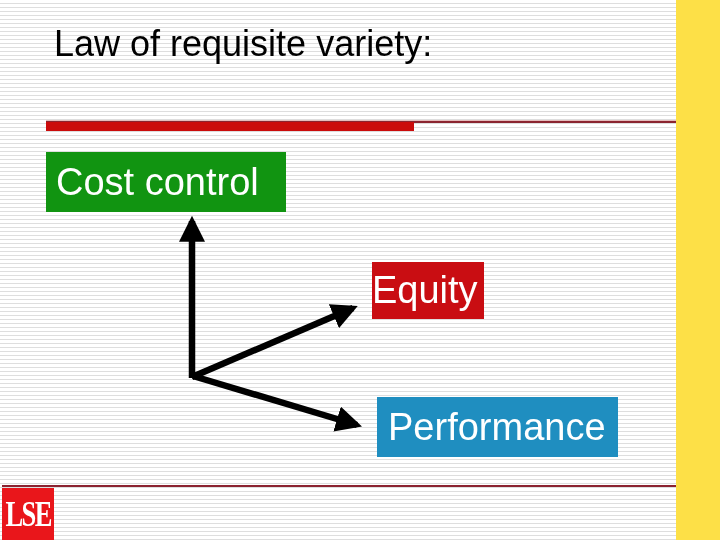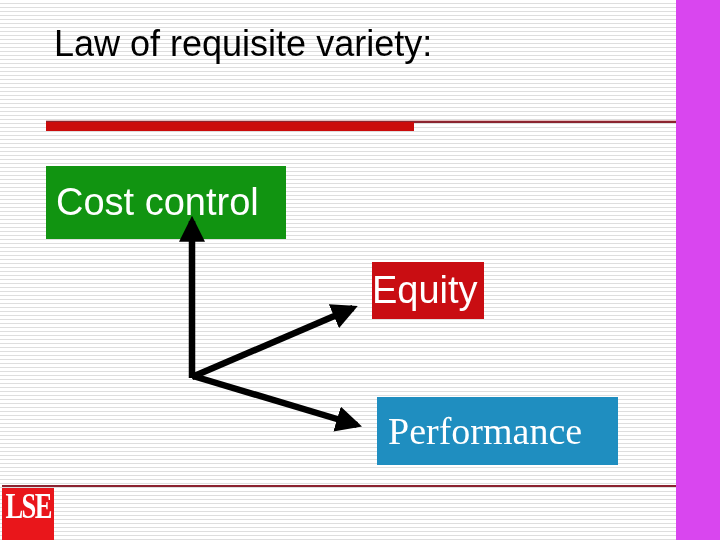--- a/index.html
+++ b/index.html
@@ -5,21 +5,21 @@
   html, body {
     margin: 0;
     padding: 0;
     background: #ffffff;
     font-family: "Liberation Sans", "DejaVu Sans", sans-serif;
   }
   #slide {
     position: relative;
     width: 720px;
     height: 540px;
-    background: #d946ef;
+    background: #fde047;
     overflow: hidden;
   }
   
   #stripes {
     position: absolute;
     left: 0; top: 0;
     width: 676px; height: 540px;
     background: repeating-linear-gradient(
       to bottom,
       #ffffff 0px, #ffffff 3px,
@@ -50,56 +50,56 @@
   }
   .node {
     position: absolute;
     color: #ffffff;
     font-size: 38px;
     display: flex;
     align-items: center;
     white-space: nowrap;
   }
   #node-cost {
-    left: 46px; top: 166px;
-    width: 230px; height: 73px;
+    left: 46px; top: 152px;
+    width: 230px; height: 60px;
     background: #119411;
     padding-left: 10px;
   }
   #node-equity {
     left: 372px; top: 262px;
     width: 112px; height: 57px;
     background: #c90d12;
   }
   #node-performance {
     left: 377px; top: 397px;
-    width: 230px; height: 68px;
+    width: 230px; height: 60px;
     background: #1f8ec0;
     padding-left: 11px;
-    font-family: Liberation Serif, serif;
   }
   #arrows {
     position: absolute;
     left: 0; top: 0;
     width: 720px; height: 540px;
     pointer-events: none;
   }
   #bottom-rule {
     position: absolute;
     left: 2px; top: 485px;
     width: 674px; height: 2px;
     background: #8b2230;
   }
   #lse-logo {
     position: absolute;
     left: 2px; top: 488px;
     width: 52px; height: 52px;
     background: #e9161b;
     color: #ffffff;
     display: flex;
+    align-items: center;
     justify-content: center;
     font-family: "Liberation Serif", "DejaVu Serif", serif;
     font-weight: bold;
     font-size: 34px;
     letter-spacing: -2px;
   }
   #lse-logo span {
     display: inline-block;
     transform: scaleX(0.78) scaleY(1.05);
   }

